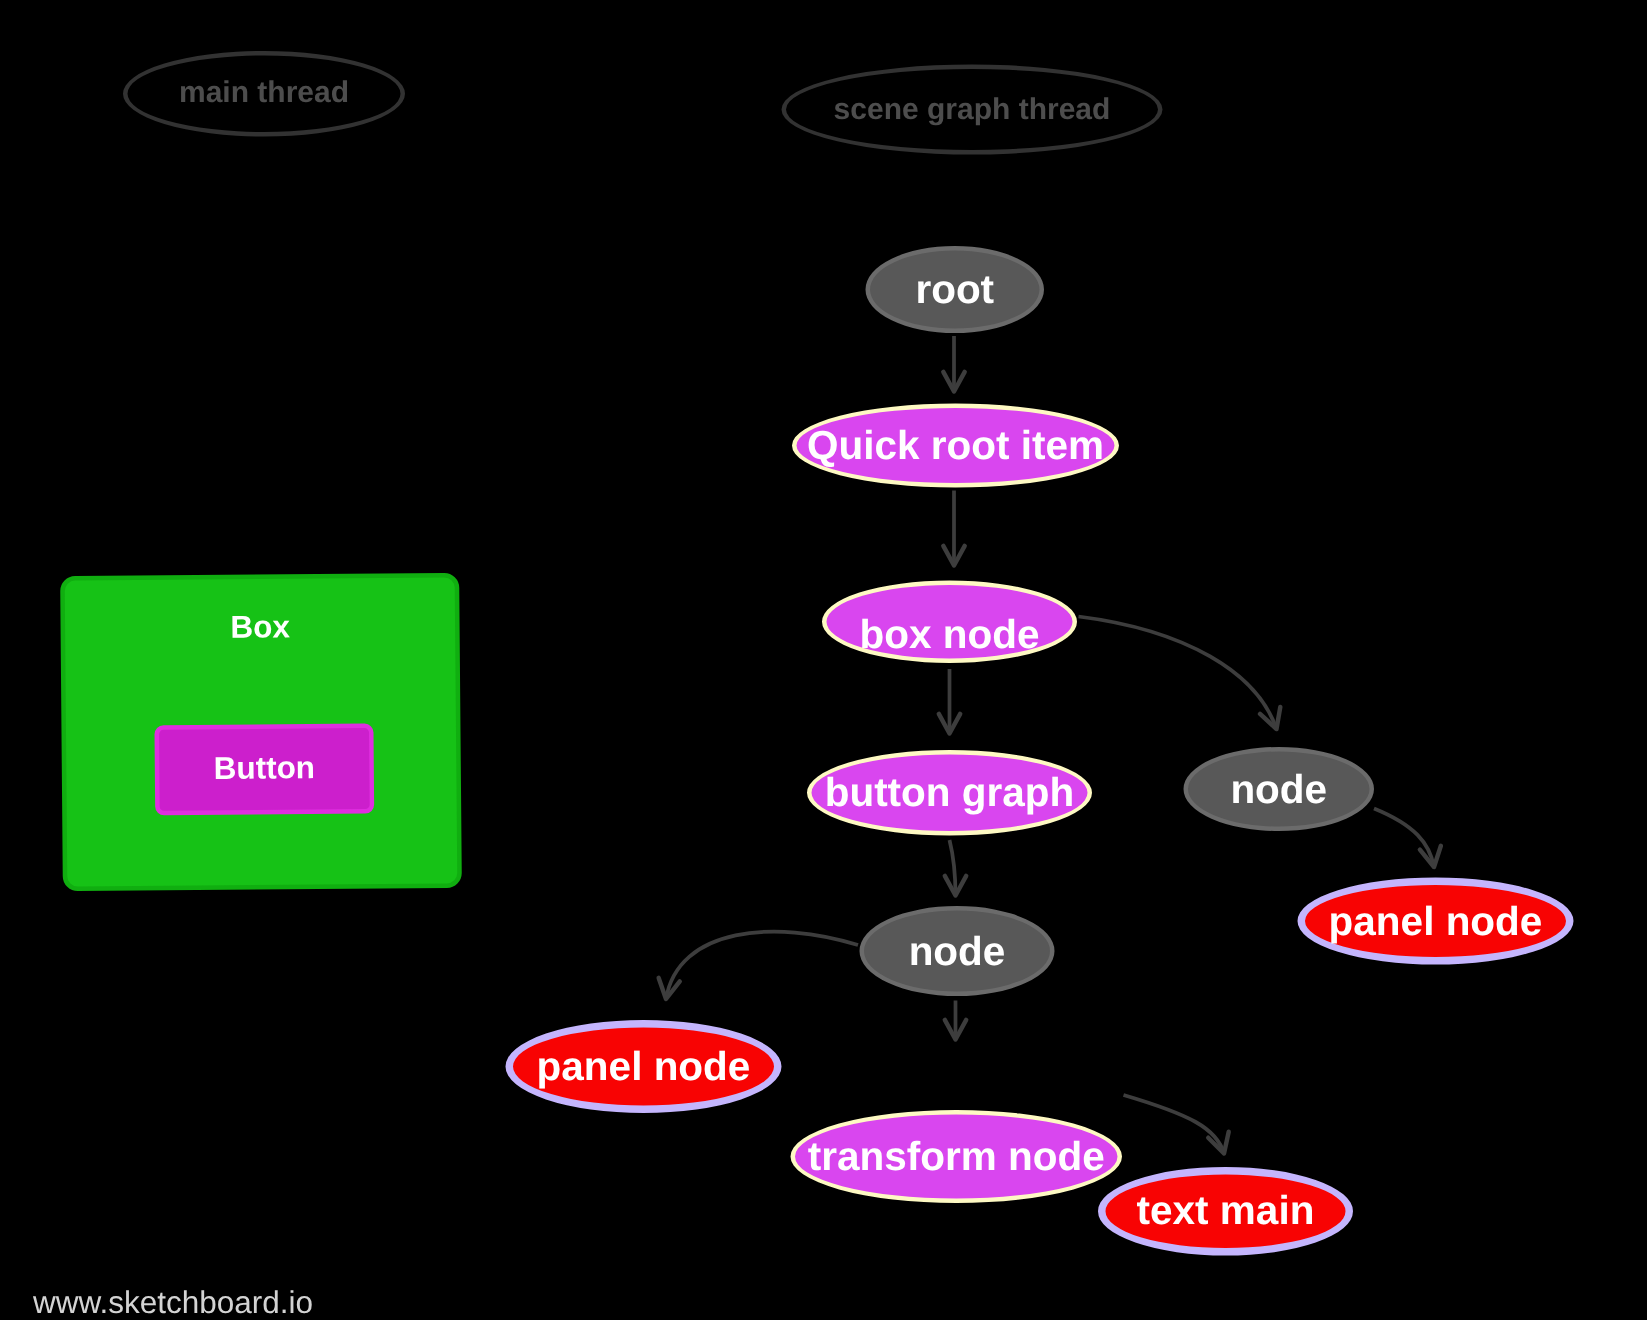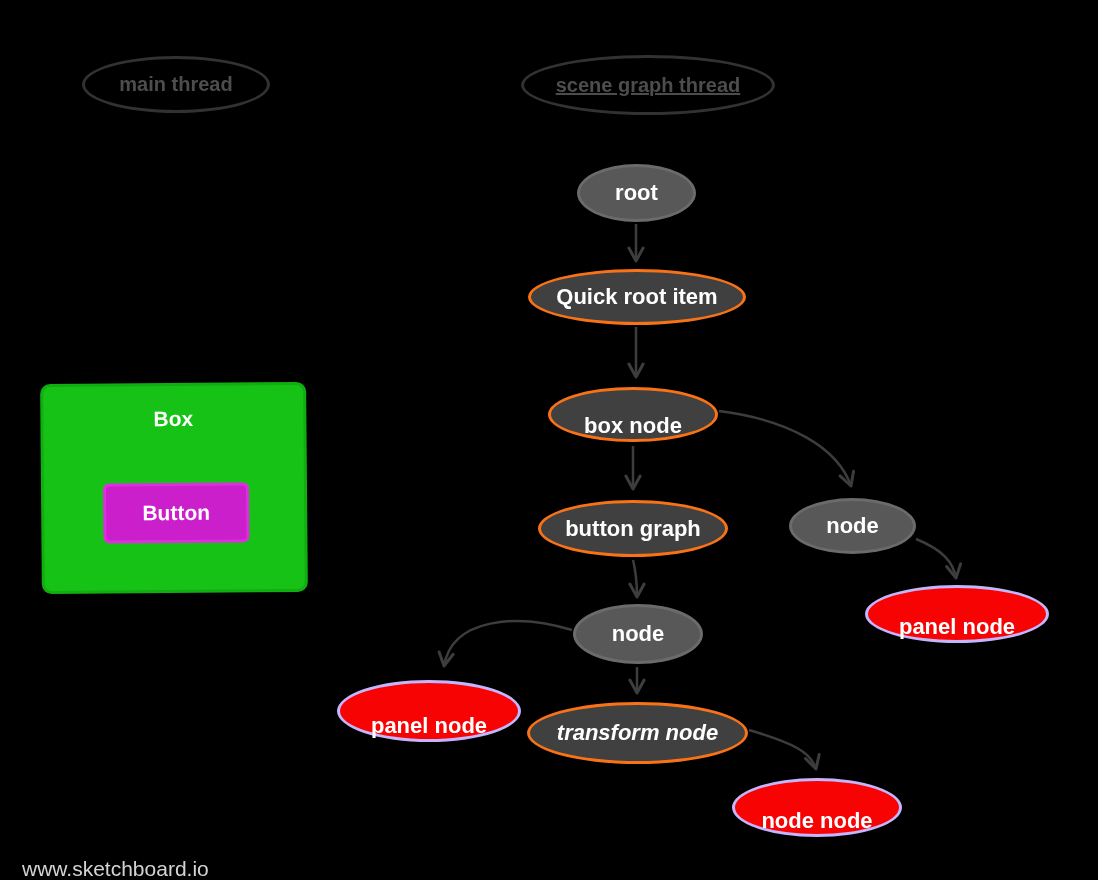--- a/index.html
+++ b/index.html
@@ -9,42 +9,42 @@
   }
   #edges-layer { position:absolute; left:0; top:0; width:1098px; height:880px; }
 
   
   .thread {
     position:absolute; box-sizing:border-box; background:transparent;
     border:3px solid #323232; border-radius:50%;
     display:flex; align-items:center; justify-content:center;
     color:#4d4d4d; font-weight:bold; font-size:20px; white-space:nowrap;
   }
-  #thread-main  { left:82px;  top:56px; width:188px; height:57px; }
-  #thread-scene { left:521px; top:55px; width:254px; height:60px;text-decoration:underline; }
+  #thread-main  { left:82px;  top:34px; width:188px; height:57px; }
+  #thread-scene { left:521px; top:43px; width:254px; height:60px; }
 
   
   .node {
     position:absolute; box-sizing:border-box; border-radius:50%;
     display:flex; align-items:center; justify-content:center;
-    color:#ffffff; font-weight:bold; font-size:22px; white-space:nowrap;
+    color:#ffffff; font-weight:bold; font-size:27px; white-space:nowrap;
   }
-  .node.blue { background:#404040; border:3px solid #f97316; }
+  .node.blue { background:#d946ef; border:3px solid #fef9c3; }
   .node.gray { background:#585858; border:3px solid #6b6b6b; }
-  .node.red  { background:#f80303; border:3px solid #c4b5fd;align-items:flex-end; }
+  .node.red  { background:#f80303; border:5px solid #c4b5fd; }
 
   #node-root      { left:577px; top:164px; width:119px; height:58px; }
   #node-quick     { left:528px; top:269px; width:218px; height:56px; }
   #node-box       { left:548px; top:387px; width:170px; height:55px;align-items:flex-end; }
   #node-button    { left:538px; top:500px; width:190px; height:57px; }
   #node-r         { left:789px; top:498px; width:127px; height:56px; }
   #node-panel-r   { left:865px; top:585px; width:184px; height:58px; }
   #node-l         { left:573px; top:604px; width:130px; height:60px; }
   #node-panel-l   { left:337px; top:680px; width:184px; height:62px; }
-  #node-transform { left:527px; top:702px; width:221px; height:62px;font-style:italic; }
+  #node-transform { left:527px; top:740px; width:221px; height:62px; }
   #node-text      { left:732px; top:778px; width:170px; height:59px; }
 
   
   #ui-box {
     position:absolute; left:41px; top:383px; width:266px; height:210px;
     box-sizing:border-box; background:#16c216; border:3px solid #10ae10;
     border-radius:10px; transform:rotate(-0.5deg);
   }
   #ui-box-label {
     position:absolute; top:21px; left:0; width:100%; text-align:center;
@@ -121,18 +121,18 @@
   <div class="node gray" id="node-l">
     <span>node</span>
   </div>
   <div class="node red" id="node-panel-l">
     <span>panel node</span>
   </div>
   <div class="node blue" id="node-transform">
     <span>transform node</span>
   </div>
   <div class="node red" id="node-text">
-    <span>node node</span>
+    <span>text main</span>
   </div>
 
   <div id="watermark">www.sketchboard.io</div>
 
 </div>
 
 </body></html>

